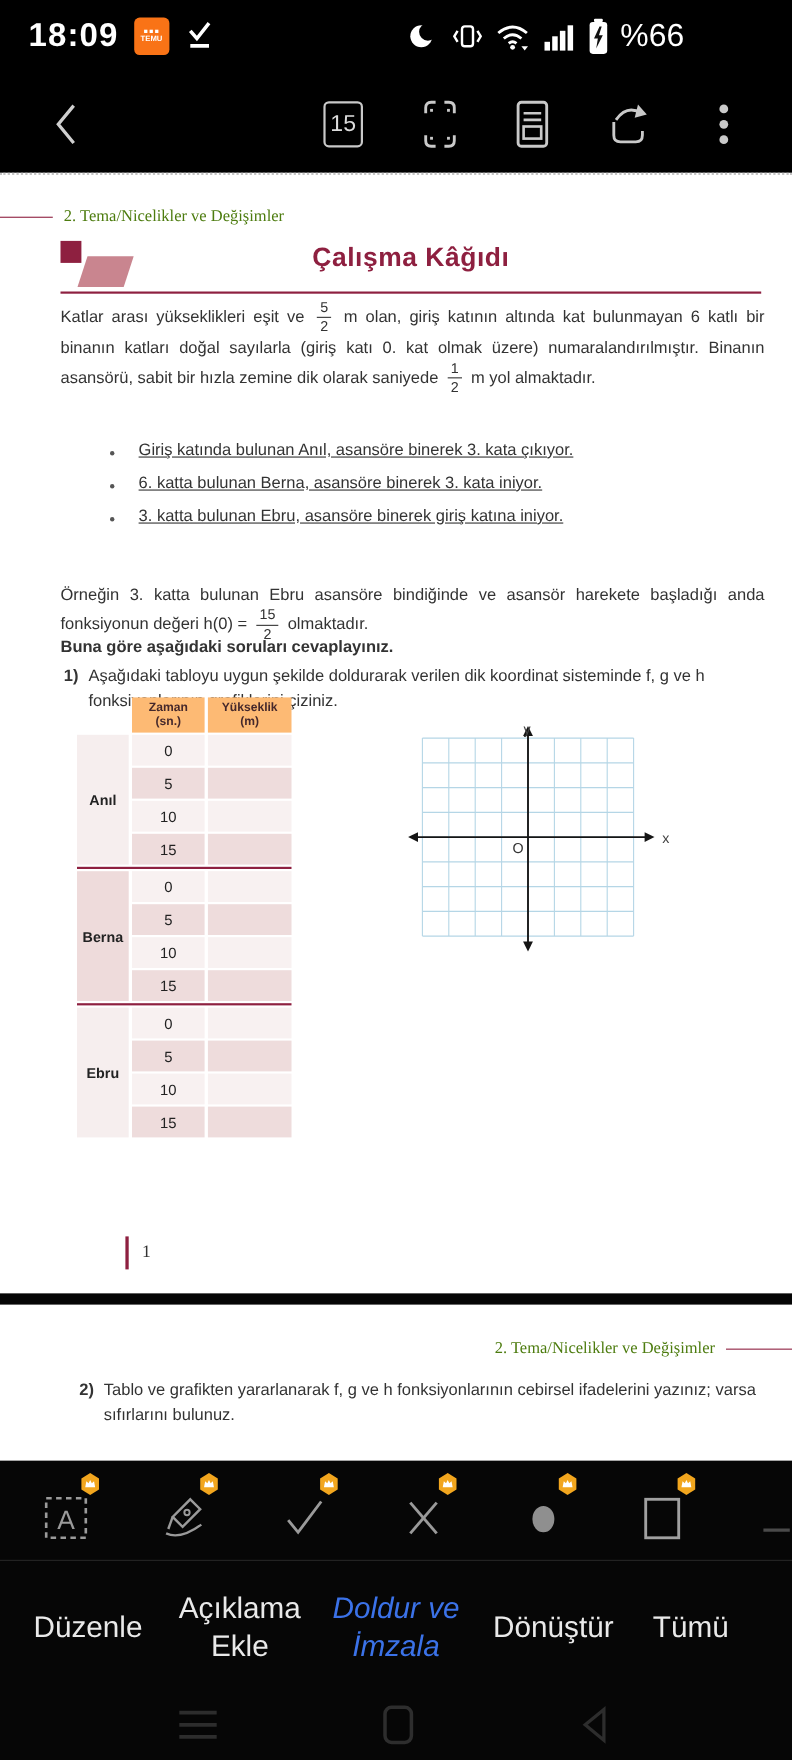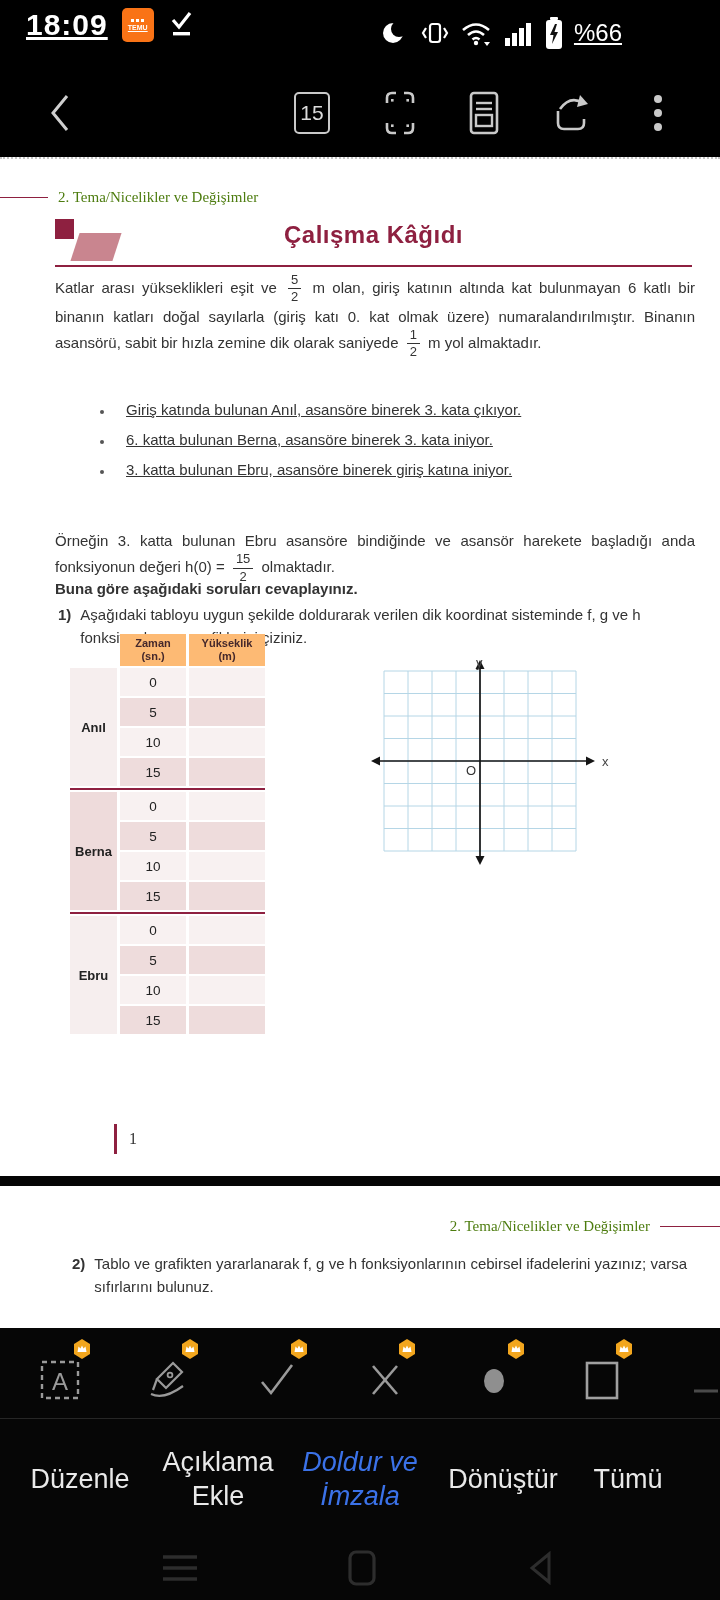--- a/index.html
+++ b/index.html
@@ -2,29 +2,29 @@
 <html><head>
 <meta charset="utf-8">
 <style>
   * { margin:0; padding:0; box-sizing:border-box; }
   html,body { background:#000; }
   .screen { position:relative; width:720px; height:1600px; background:#000; overflow:hidden;
             font-family:"Liberation Sans", sans-serif; }
 
   
   .status-bar { position:absolute; top:8px; left:0; width:648px; height:50px;
-                display:flex; padding:0 26px; color:#fff;text-decoration:underline; }
+                display:flex; align-items:center; padding:0 26px; color:#fff; }
   .st-time { font-size:30px; font-weight:700; letter-spacing:1px; }
   .temu-chip { width:32px; height:34px; background:#f97316; border-radius:5px; margin-left:14px;
                display:flex; flex-direction:column; align-items:center; justify-content:center; }
   .temu-chip .px { display:flex; gap:2px; margin-bottom:2px; }
   .temu-chip .px i { width:3px; height:3px; background:#fff; display:block; }
   .temu-chip span { font-size:7px; font-weight:700; color:#fff; line-height:1; }
   .st-right { margin-left:auto; display:flex; align-items:center; gap:10px; }
-  .st-pct { font-size:24px; font-weight:400; }
+  .st-pct { font-size:29px; font-weight:400; }
 
   
   .app-toolbar { position:absolute; top:78px; left:0; width:720px; height:70px; }
   .tb-btn { position:absolute; top:0; height:70px; display:flex; align-items:center; justify-content:center; }
   .page-box { width:36px; height:42px; border:2.5px solid #c9c9c9; border-radius:5px;
               color:#dcdcdc; font-size:21px; display:flex; align-items:center; justify-content:center; }
 
   
   .page1 { position:absolute; top:157px; left:0; width:720px; height:1019px; background:#fff;
            border-top:2px dotted #c4c4c4; color:#333; }

